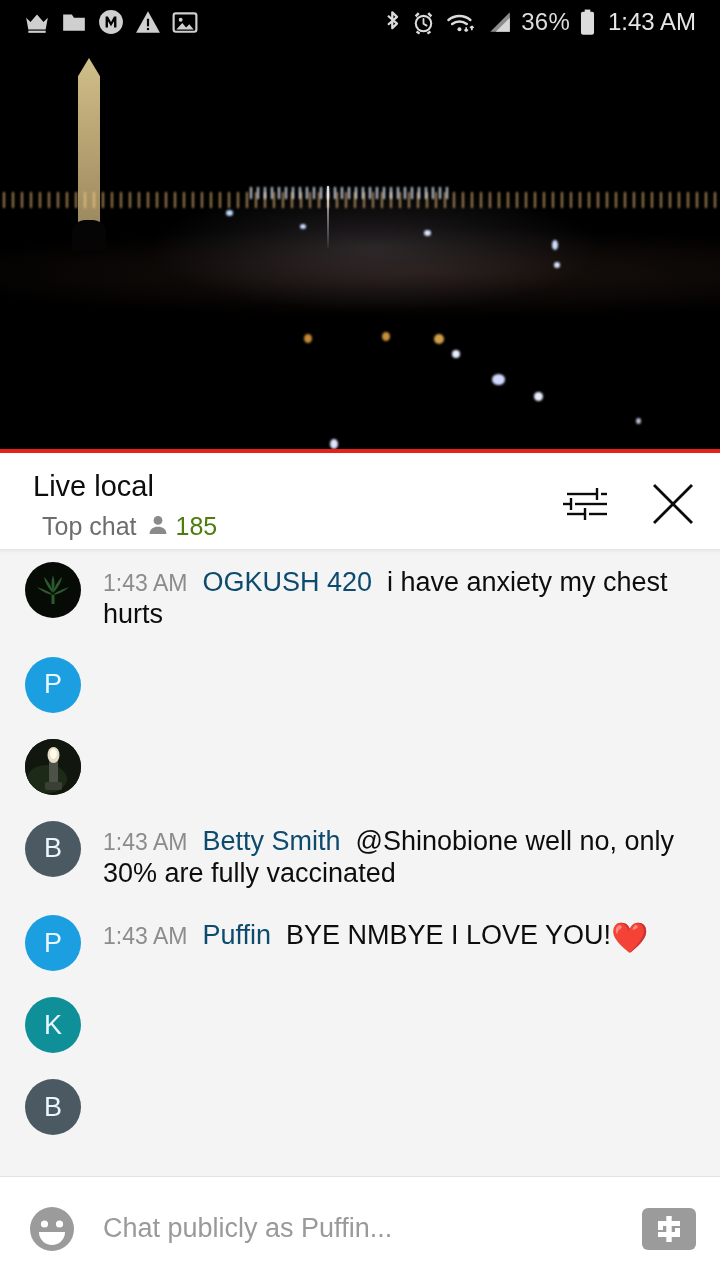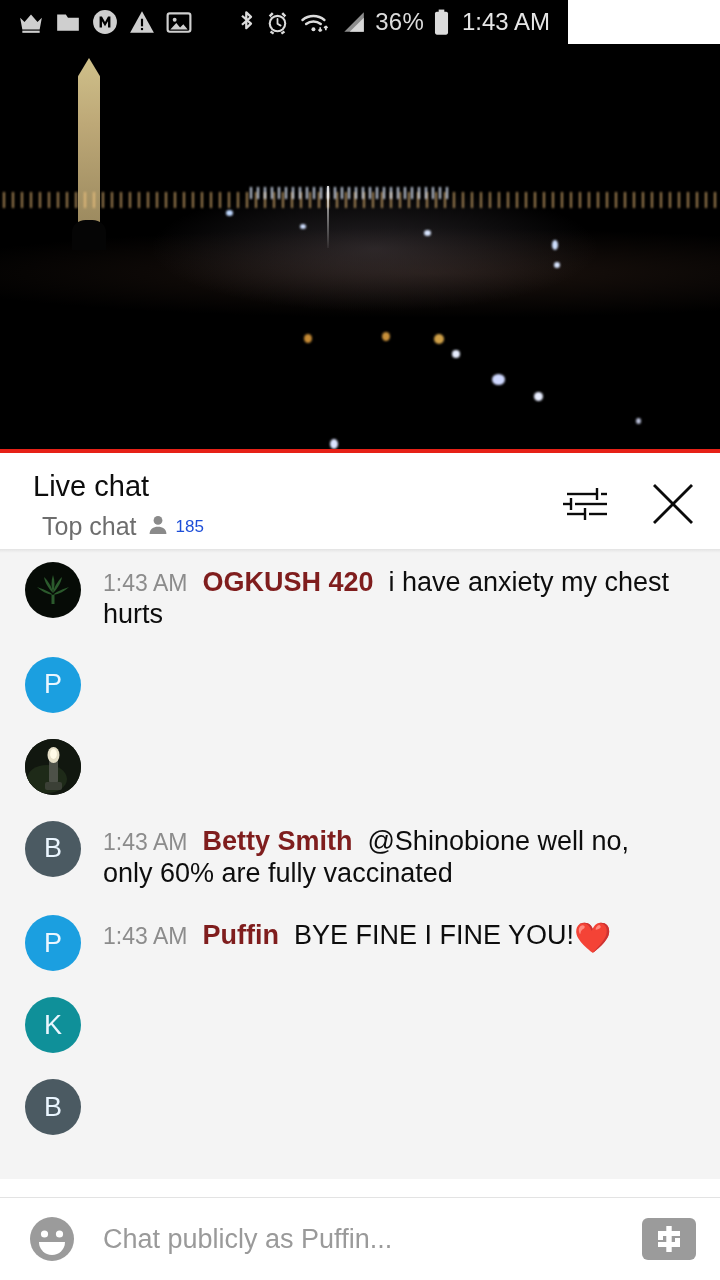--- a/index.html
+++ b/index.html
@@ -6,22 +6,22 @@
   html, body {
     width: 720px; height: 1280px;
     background: #000;
     font-family: "Liberation Sans", sans-serif;
     overflow: hidden;
   }
   #app { position: relative; width: 720px; height: 1280px; background: #fff; }
 
   
   .statusbar {
-    height: 44px; width: 568px; background: #000;
-    display: flex; align-items: center; padding: 0 18px;
+    height: 44px; width: 720px; background: #000;
+    display: flex; align-items: center; padding: 0 24px;
     color: #d0d0d0;
   }
   .sb-left { display: flex; align-items: center; gap: 11px; }
   .sb-right { margin-left: auto; display: flex; align-items: center; gap: 9px; }
   .sb-ico { display: inline-flex; align-items: center; justify-content: center; }
   .sb-text { font-size: 24px; color: #dcdcdc; letter-spacing: .2px; }
   .sb-time { font-size: 24px; color: #e6e6e6; margin-left: 3px; }
 
   
   .video-wrap { position: relative; width: 720px; height: 409px; background: #000; overflow: hidden; }
@@ -69,48 +69,48 @@
   
   .chat-header {
     position: relative; height: 96px; background: #fff;
     padding: 16px 18px 0 33px; display: flex; align-items: flex-start;
   }
   .ch-titles { display: flex; flex-direction: column; }
   .ch-title { font-size: 29px; color: #0d0d0d; line-height: 1.18; font-weight: 400; }
   .ch-sub { display: flex; align-items: center; margin-top: 9px; gap: 9px; margin-left: 9px; }
   .ch-sub-text { font-size: 25px; color: #6d6d6d; }
   .ch-viewers { display: flex; align-items: center; gap: 6px; }
-  .ch-count { font-size: 17px; color: #1d4ed8; }
+  .ch-count { font-size: 25px; color: #4d7c0f; }
   .ch-actions { margin-left: auto; display: flex; align-items: center; gap: 42px; padding-top: 12px; padding-right: 6px; }
   .icon-btn { display: inline-flex; align-items: center; justify-content: center; width: 46px; height: 46px; }
 
   
   .chat-list {
     position: relative; background: #f4f4f4; height: 630px; width: 720px;
     overflow: hidden; padding-top: 0;
   }
   .msg { display: flex; align-items: flex-start; padding: 13px 22px 13px 25px; }
   .msg:first-child { padding-top: 0; margin-top: -14px; }
   .avatar {
     flex: 0 0 auto; width: 56px; height: 56px; border-radius: 50%;
     display: flex; align-items: center; justify-content: center;
     color: #eaf6ff; font-size: 27px; overflow: hidden; position: relative;
   }
   .avatar.leaf { background: #060b06; }
   .avatar.photo { background: #141a12; }
   .body { padding-left: 22px; padding-top: 5px; }
   .line { font-size: 27px; line-height: 1.18; color: #0d0d0d; }
   .time { color: #8c8c8c; font-size: 23px; }
-  .author { color: #7f1d1d; font-weight: bold; }
+  .author { color: #0c4a6e; font-weight: normal; }
   .text { color: #0d0d0d; }
   .emo { font-size: 30px; vertical-align: -4px; }
 
   
   .input-bar {
-    position: absolute; left: 0; bottom: 0; width: 720px; height: 83px;
+    position: absolute; left: 0; bottom: 0; width: 720px; height: 104px;
     background: #fff; border-top: 1px solid #e3e3e3;
     display: flex; align-items: center; padding: 0 24px 0 26px;
   }
   .emoji-btn { width: 52px; height: 52px; display: flex; align-items: center; justify-content: center; }
   .placeholder { margin-left: 25px; font-size: 27px; color: #9a9a9a; flex: 1; }
   .superchat {
     width: 54px; height: 42px; border-radius: 6px; background: #9b9b9b;
     display: flex; align-items: center; justify-content: center;
     color: #fff; font-size: 29px; font-weight: bold; font-family: "Liberation Sans", sans-serif;
   }
@@ -215,21 +215,21 @@
     <div class="lamp" style="left:452px; top:306px; width:8px; height:8px; background:#e8eeff;"></div>
     <div class="lamp" style="left:492px; top:330px; width:13px; height:11px; background:#cfd8ff;"></div>
     <div class="lamp" style="left:534px; top:348px; width:9px; height:9px; background:#e9eeff;"></div>
     <div class="lamp" style="left:636px; top:374px; width:5px; height:6px; background:#b9bfd8;"></div>
     <div class="lamp" style="left:330px; top:395px; width:8px; height:10px; background:#dce4ff;"></div>
     <div class="redline"></div>
   </div>
 
   <div class="chat-header">
     <div class="ch-titles">
-      <div class="ch-title">Live chat</div>
+      <div class="ch-title">Live local</div>
       <div class="ch-sub">
         <span class="ch-sub-text">Top chat</span>
         <span class="ch-viewers">
           <span>
             <svg width="24" height="24" viewBox="0 0 24 24">
                 <circle cx="12" cy="7.4" r="4.4" fill="#8a8a8a"></circle>
                 <path d="M3.6 21c0-4.7 3.8-7.2 8.4-7.2s8.4 2.5 8.4 7.2H3.6z" fill="#8a8a8a"></path>
               </svg>
           </span>
           <span class="ch-count">185</span>
@@ -304,34 +304,34 @@
     </div>
 
     <div class="msg">
       <div class="avatar" style="background:#4b5a62">
         <span>B</span>
       </div>
       <div class="body">
         <div class="line" style="max-width:575px">
           <span class="time">1:43 AM</span>&nbsp;
           <span class="author">Betty Smith</span>&nbsp;
-          <span class="text">@Shinobione well no, only 60% are fully vaccinated</span>
+          <span class="text">@Shinobione well no, only 30% are fully vaccinated</span>
         </div>
       </div>
     </div>
 
     <div class="msg">
       <div class="avatar" style="background:#1b9fe0">
         <span>P</span>
       </div>
       <div class="body">
         <div class="line">
           <span class="time">1:43 AM</span>&nbsp;
           <span class="author">Puffin</span>&nbsp;
-          <span class="text">BYE FINE I FINE YOU!</span><span class="emo">❤️</span>
+          <span class="text">BYE NMBYE I LOVE YOU!</span><span class="emo">❤️</span>
         </div>
       </div>
     </div>
 
     <div class="msg">
       <div class="avatar" style="background:#0f9099">
         <span>K</span>
       </div>
     </div>
 

